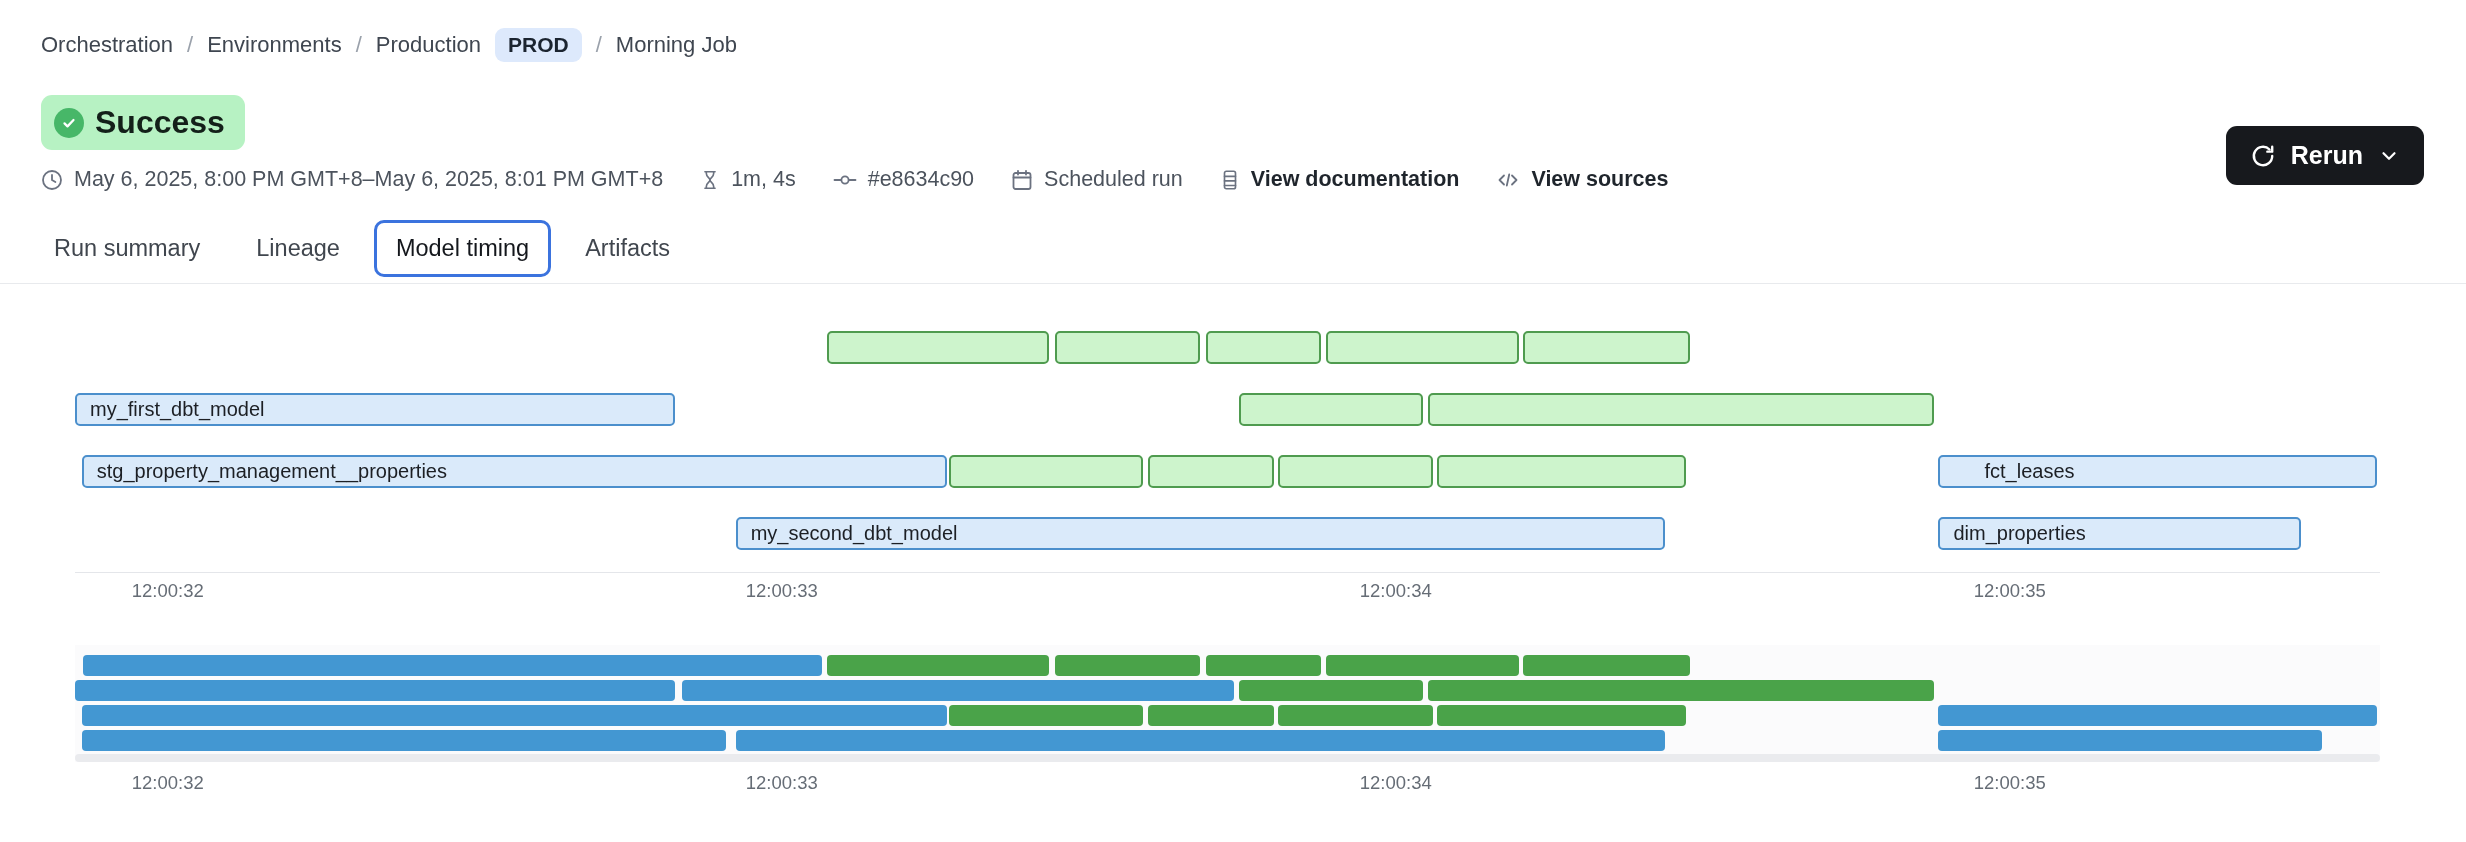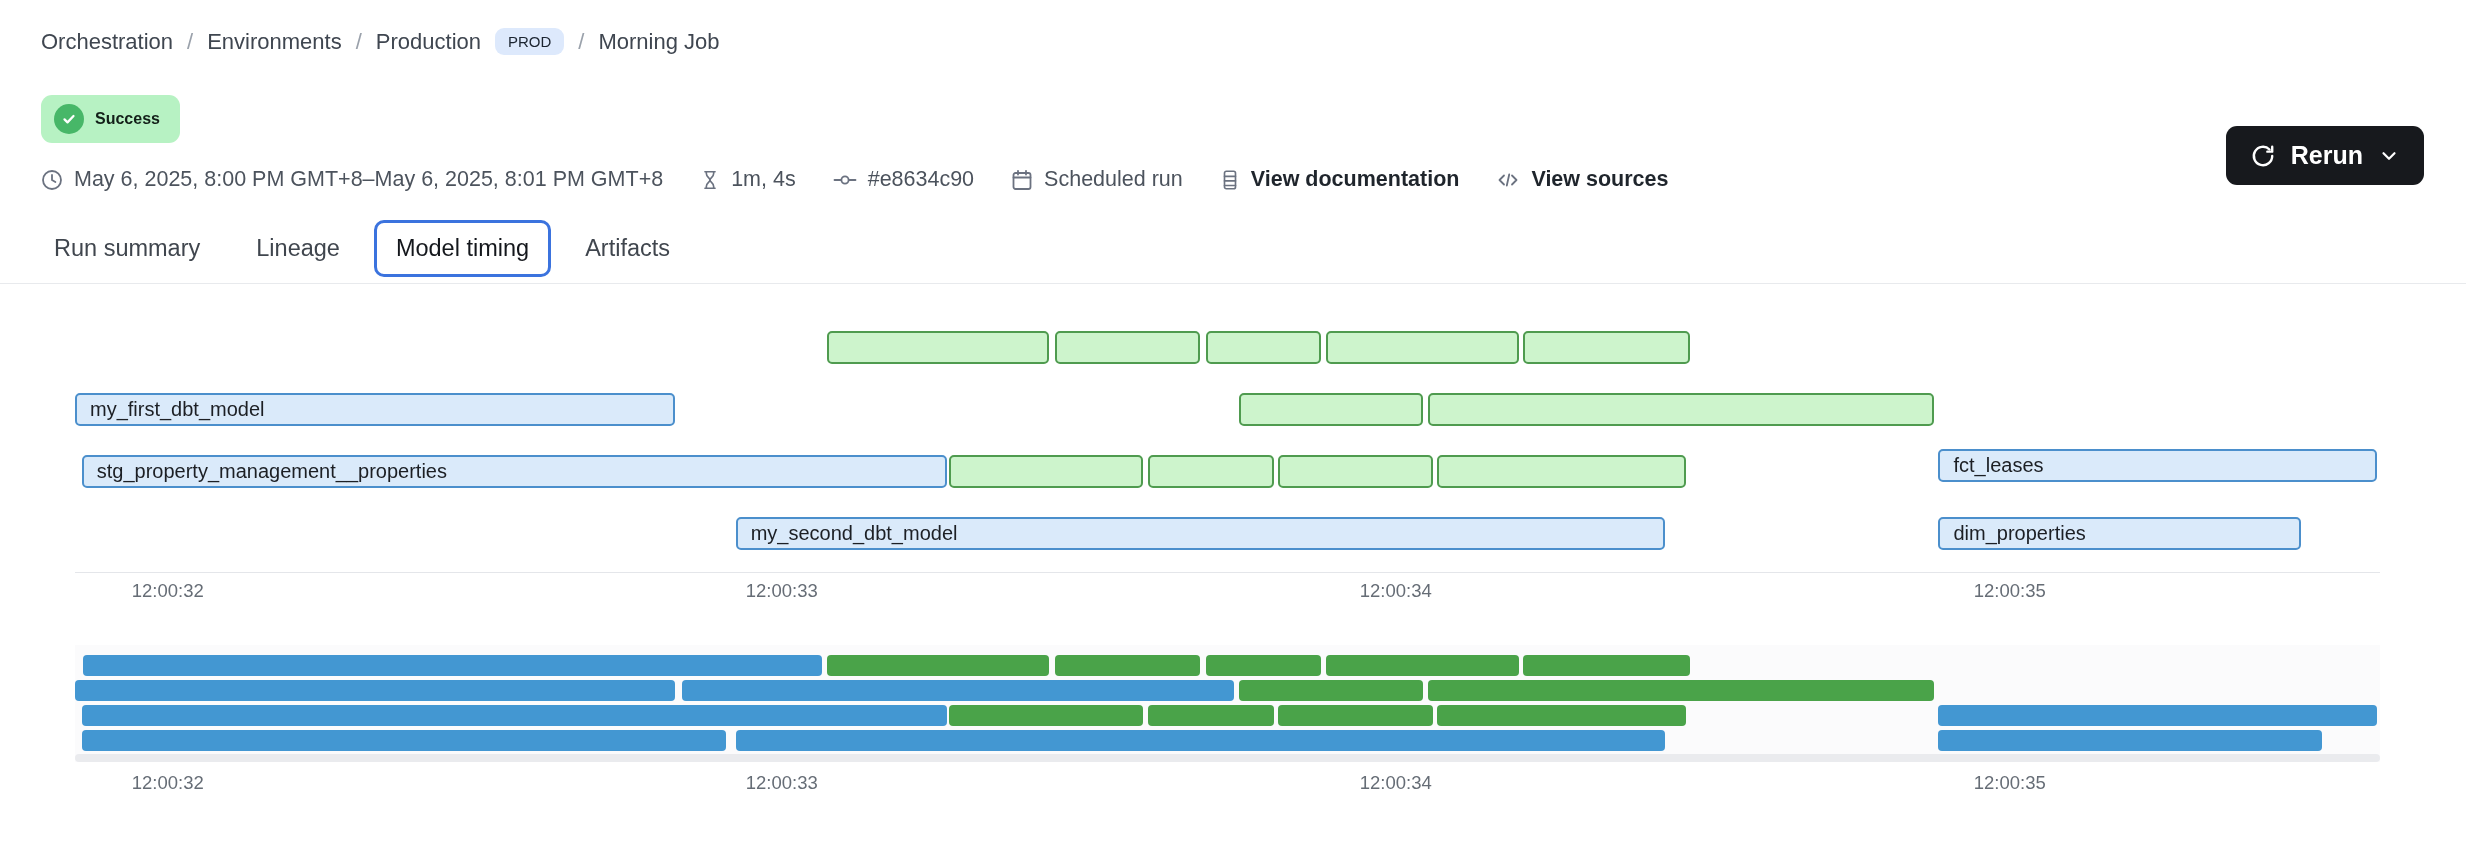--- a/index.html
+++ b/index.html
@@ -6,25 +6,25 @@
   body{width:2466px;height:842px;font-family:"Liberation Sans",sans-serif;color:#16181d;position:relative;overflow:hidden;
     --accent-blue:#3b73de; --success-bg:#b7f2c3; --success-icon:#47b768; --badge-bg:#dde9fc; --rerun-bg:#17191d;
     --blue-fill:#daeafa; --blue-border:#4b8fcc; --green-fill:#cdf4cc; --green-border:#4f9b4f;
     --mini-blue:#4397d2; --mini-green:#4aa349;
   }
   .abs{position:absolute;}
   
   .breadcrumb{top:28px;left:41px;display:flex;align-items:center;gap:14px;font-size:22px;color:#3f4650;}
   .breadcrumb .sep{color:#9aa1ab;}
   .crumb{cursor:pointer;}
-  .env-badge{background:var(--badge-bg);color:#1b2430;font-weight:400;font-size:15px;padding:5px 13px;border-radius:9px;}
+  .env-badge{background:var(--badge-bg);color:#1b2430;font-weight:700;font-size:21px;padding:5px 13px;border-radius:9px;}
   
   .header-row{top:95px;left:41px;display:flex;align-items:center;gap:28px;}
   .page-title{font-size:39px;font-weight:700;letter-spacing:-0.4px;color:#101318;}
-  .status-badge{background:var(--success-bg);border-radius:11px;padding:9px 20px 9px 13px;display:inline-flex;align-items:center;gap:11px;font-size:16px;font-weight:700;color:#132019;}
+  .status-badge{background:var(--success-bg);border-radius:11px;padding:9px 20px 9px 13px;display:inline-flex;align-items:center;gap:11px;font-size:32px;font-weight:700;color:#132019;}
   .check-circle{width:30px;height:30px;border-radius:50%;background:var(--success-icon);display:inline-flex;align-items:center;justify-content:center;}
   .check-circle svg{width:18px;height:18px;}
   
   .rerun-button{top:126px;right:42px;background:var(--rerun-bg);color:#fff;border:none;border-radius:11px;padding:15px 24px;font-size:25px;font-weight:700;display:flex;align-items:center;gap:15px;font-family:inherit;cursor:pointer;}
   .rerun-button svg{display:block;}
   
   .meta-row{top:167px;left:40px;display:flex;align-items:center;gap:36px;font-size:21.5px;color:#4c535d;}
   .meta-item{display:flex;align-items:center;gap:10px;}
   .meta-item svg{color:#6b7280;flex:none;}
   .meta-link{color:#1f252c;font-weight:700;text-underline-offset:5px;text-decoration-color:#8d949d;cursor:pointer;}
@@ -160,21 +160,21 @@
     </div>
     <div class="bar green" style="left: 1163.53px; width: 184.2px; top: 93px;"></div>
     <div class="bar green" style="left: 1352.64px; width: 505.936px; top: 93px;"></div>
     <div class="bar blue" style="left: 6.754px; width: 865.126px; top: 155px;">
       <span class="bar-label">stg_property_management__properties</span>
     </div>
     <div class="bar green" style="left: 874.336px; width: 193.41px; top: 155px;"></div>
     <div class="bar green" style="left: 1072.66px; width: 125.87px; top: 155px;"></div>
     <div class="bar green" style="left: 1203.44px; width: 154.114px; top: 155px;"></div>
     <div class="bar green" style="left: 1361.85px; width: 248.67px; top: 155px;"></div>
-    <div class="bar blue" style="left: 1863.49px; width: 439.01px; top: 149px;">
+    <div class="bar blue" style="left: 1863.49px; width: 439.01px; top: 155px; padding-left: 31px;">
       <span class="bar-label">fct_leases</span>
     </div>
     <div class="bar blue" style="left: 660.664px; width: 928.982px; top: 217px;">
       <span class="bar-label">my_second_dbt_model</span>
     </div>
     <div class="bar blue" style="left: 1863.49px; width: 363px; top: 217px;">
       <span class="bar-label">dim_properties</span>
     </div>
   </div>
 <div class="abs axis" style="top:576px">

